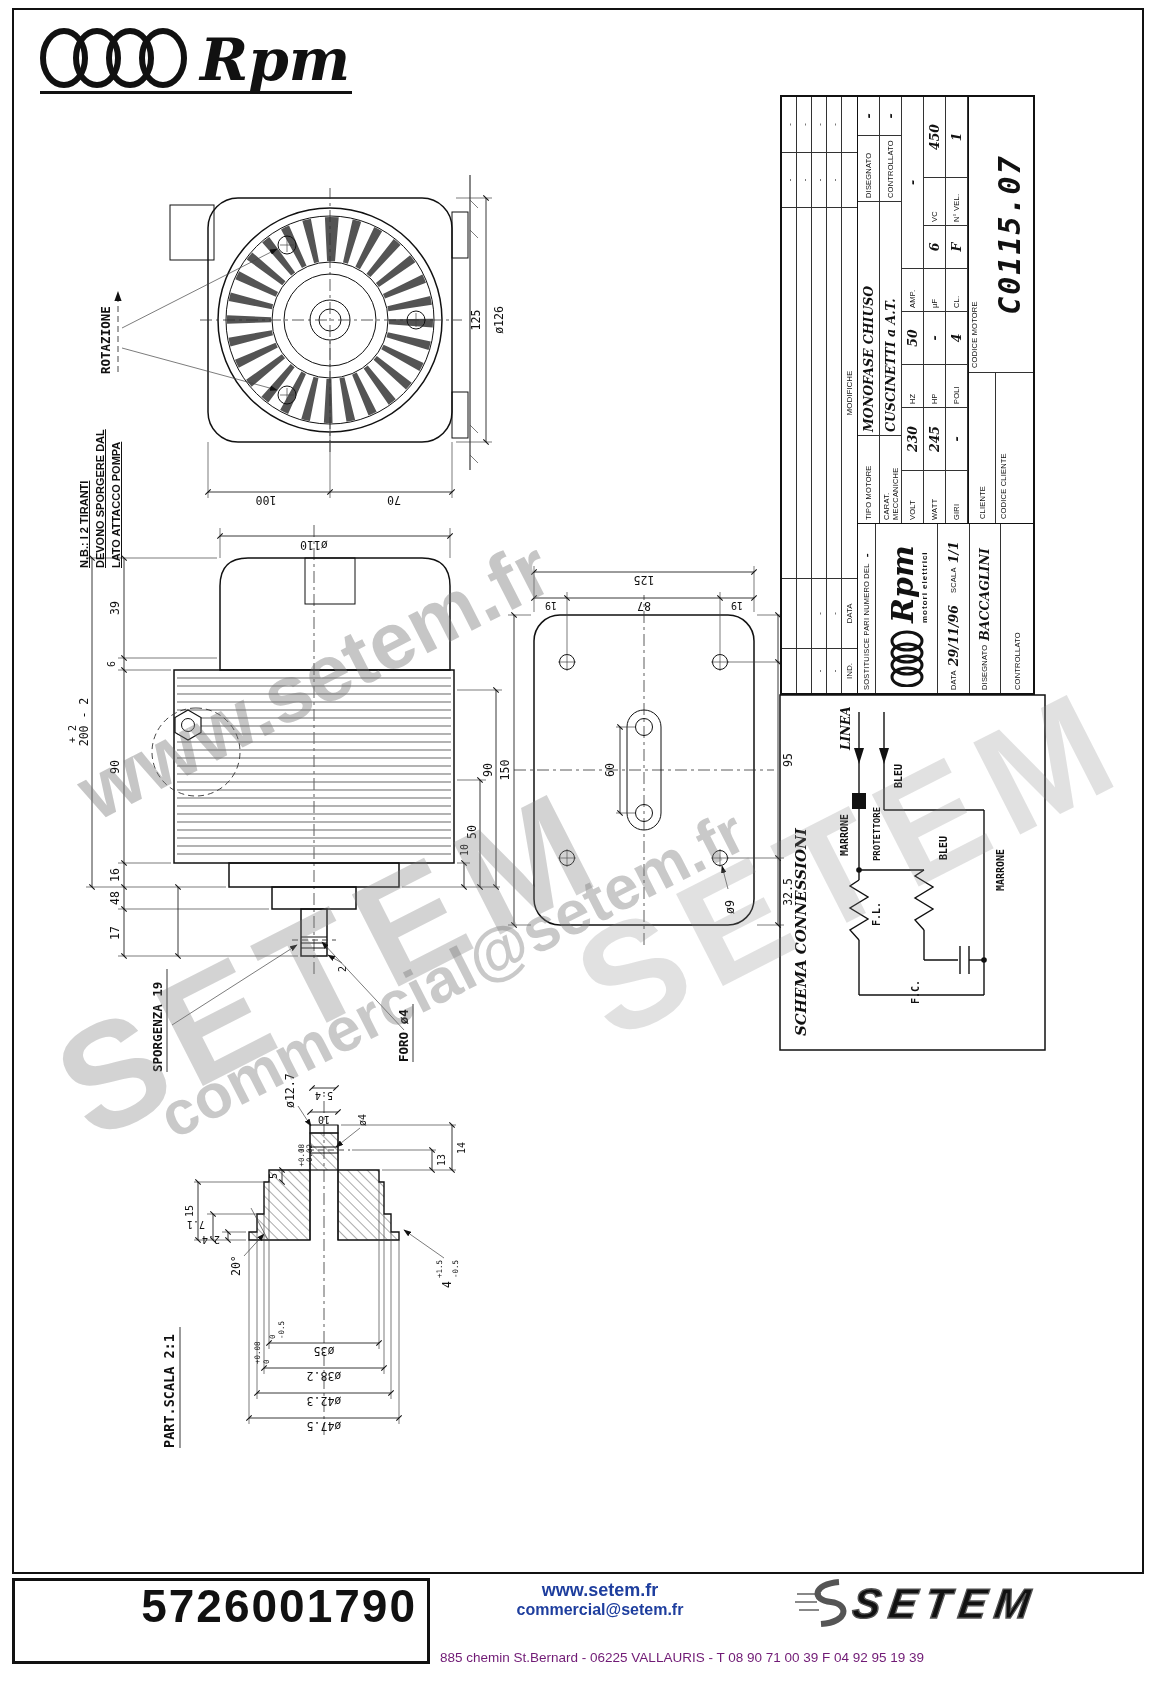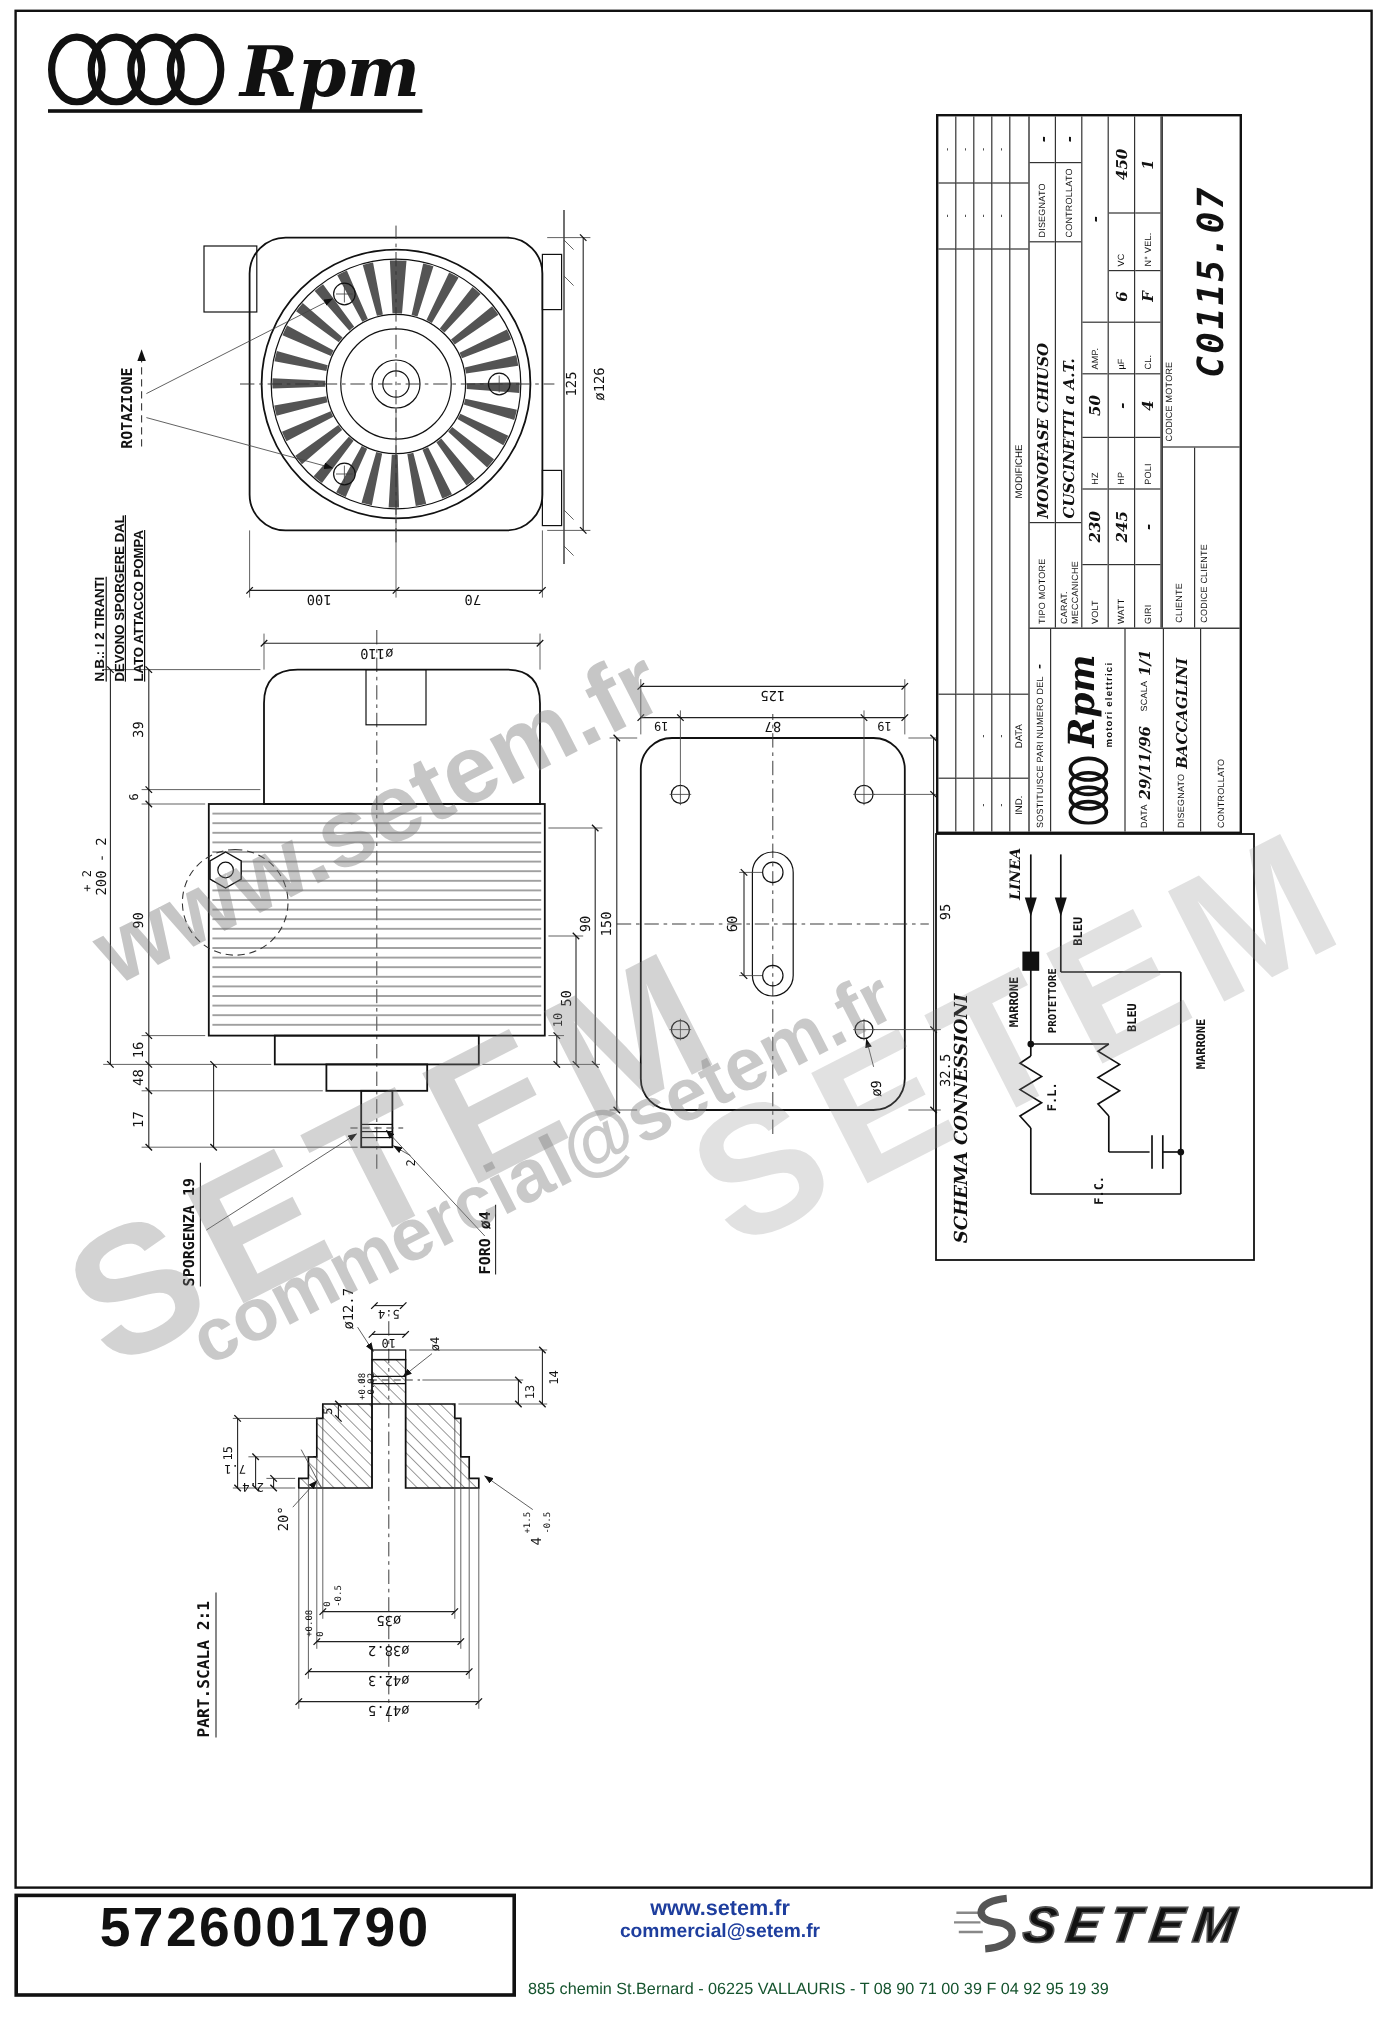--- a/index.html
+++ b/index.html
@@ -62,26 +62,26 @@
   .cliente{height:26px;border-bottom:1px solid #333;display:flex;align-items:center;padding:0 4px}
   .codcli{flex:1;display:flex;align-items:flex-start;padding:3px 4px}
   .tb-right{flex:1;display:flex;flex-direction:column}
   .codmot-l{height:15px;padding:1px 4px 0}
   .cod-mot{flex:1;display:flex;align-items:center;justify-content:center;
            font:italic 700 30px "DejaVu Sans Mono",monospace;letter-spacing:2px}
 
   
   .code-box{position:absolute;left:12px;top:1578px;width:418px;height:86px;border:3px solid #111;box-sizing:border-box;padding:4px 10px}
   .code-lbl{font:700 19px "Liberation Sans",sans-serif}
-  .code-val{font:700 46px "Liberation Sans",sans-serif;letter-spacing:2px;text-align:center;margin-top:-6px}
+  .code-val{font:700 46px "Liberation Sans",sans-serif;letter-spacing:2px;text-align:right;margin-top:-6px}
   .site-links{position:absolute;left:440px;top:1580px;width:320px;text-align:center;line-height:24px}
   .site{font:700 18px "Liberation Sans",sans-serif;color:#1e3e9e}
   .email{font:700 16px "Liberation Sans",sans-serif;color:#1e3e9e}
   .setem-logo{position:absolute;left:795px;top:1576px}
-  .address{position:absolute;left:440px;top:1650px;width:700px;font:13.5px "Liberation Sans",sans-serif;color:#14532d;white-space:nowrap}
+  .address{position:absolute;left:440px;top:1650px;width:700px;font:13.5px "Liberation Sans",sans-serif;color:#701a75;white-space:nowrap}
 
   
   svg .ol{stroke:#111;stroke-width:1.5;fill:none}
   svg .ol2{stroke:#111;stroke-width:1;fill:none}
   svg .thin{stroke:#444;stroke-width:.7;fill:none}
   svg .dim{stroke:#222;stroke-width:.9;fill:none}
   svg .cl{stroke:#333;stroke-width:.8;fill:none;stroke-dasharray:12 4 3 4}
   svg .dsh{stroke:#333;stroke-width:.9;fill:none;stroke-dasharray:6 4}
   svg .wire{stroke:#111;stroke-width:1.4;fill:none}
   svg text{fill:#111}

